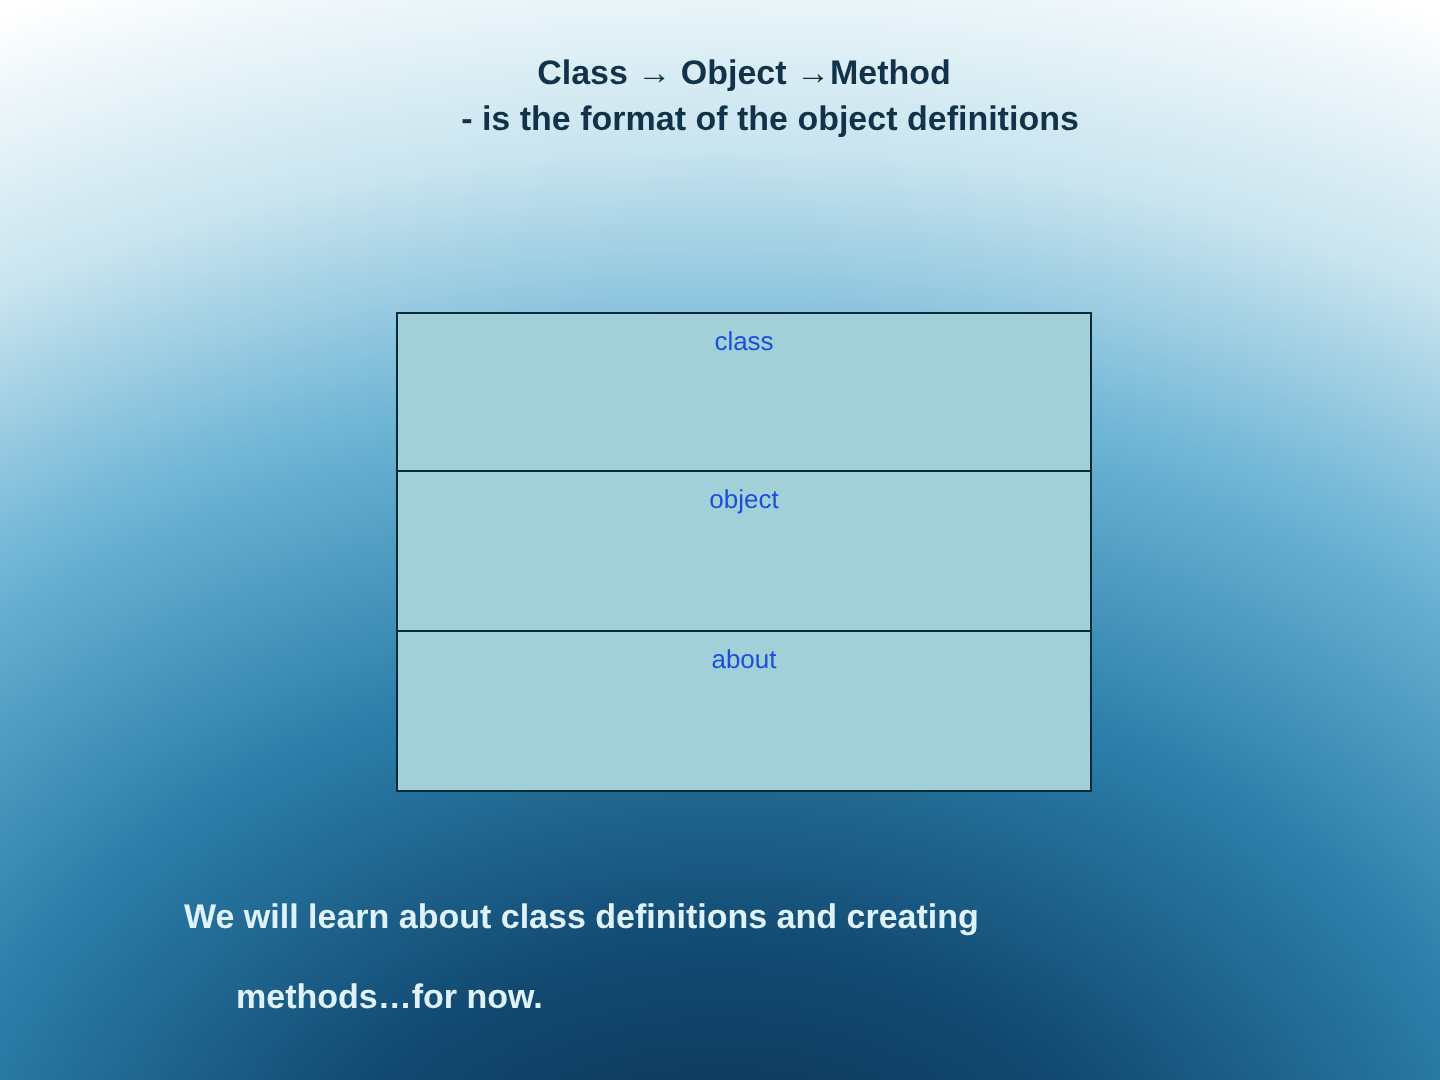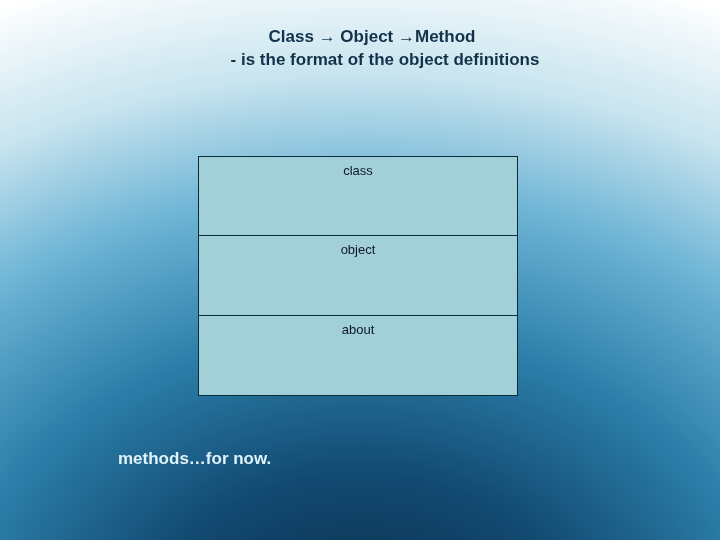--- a/index.html
+++ b/index.html
@@ -34,53 +34,54 @@
     display: block;
     padding-left: 26px;
   }
   .boxes {
     position: absolute;
     left: 198px;
     top: 156px;
     width: 328px;
   }
   .box {
-    width: 320px;
+    width: 348px;
     height: 80px;
     border: 1px solid #0a2a3a;
     background: #a1d0d9;
     text-align: center;
     padding-top: 6px;
     font-size: 13px;
-    color: #0f172a;
+    color: #1d4ed8;
   }
   .box + .box { border-top: none; }
   .footer {
     position: absolute;
     left: 92px;
     top: 448px;
     width: 560px;
     font-size: 17px;
     font-weight: bold;
     color: #dff2f9;
     line-height: 1.35;
   }
-  .footer .ind { display: block; padding-left: 26px; }
+  .footer .ind { display: block; padding-left: 26px; margin-top: 17px; }
 </style>
 </head>
 <body>
 
 <div class="content">
   <div class="subtitle">
     <span>Class → Object →Method</span>
     <span class="line2">- is the format of the object definitions</span>
   </div>
 </div>
 
 <div class="boxes">
   <div class="box">class</div>
   <div class="box">object</div>
   <div class="box">about</div>
 </div>
 
 <div class="footer">
+  <span>We will learn about class definitions and creating</span>
   <span class="ind">methods…for now.</span>
 </div>
 
 </body></html>

